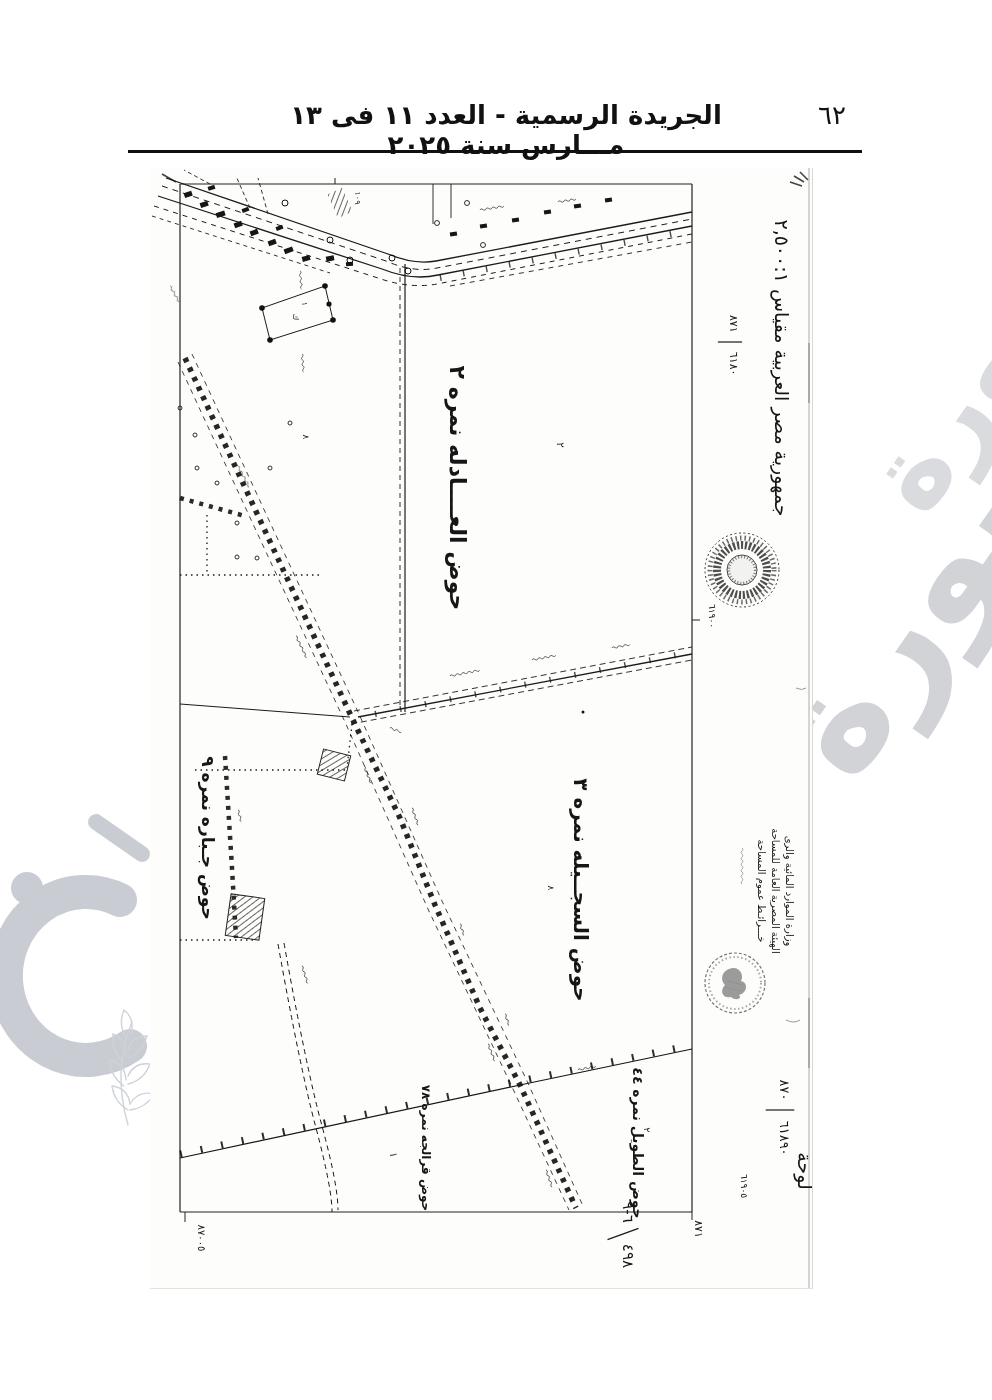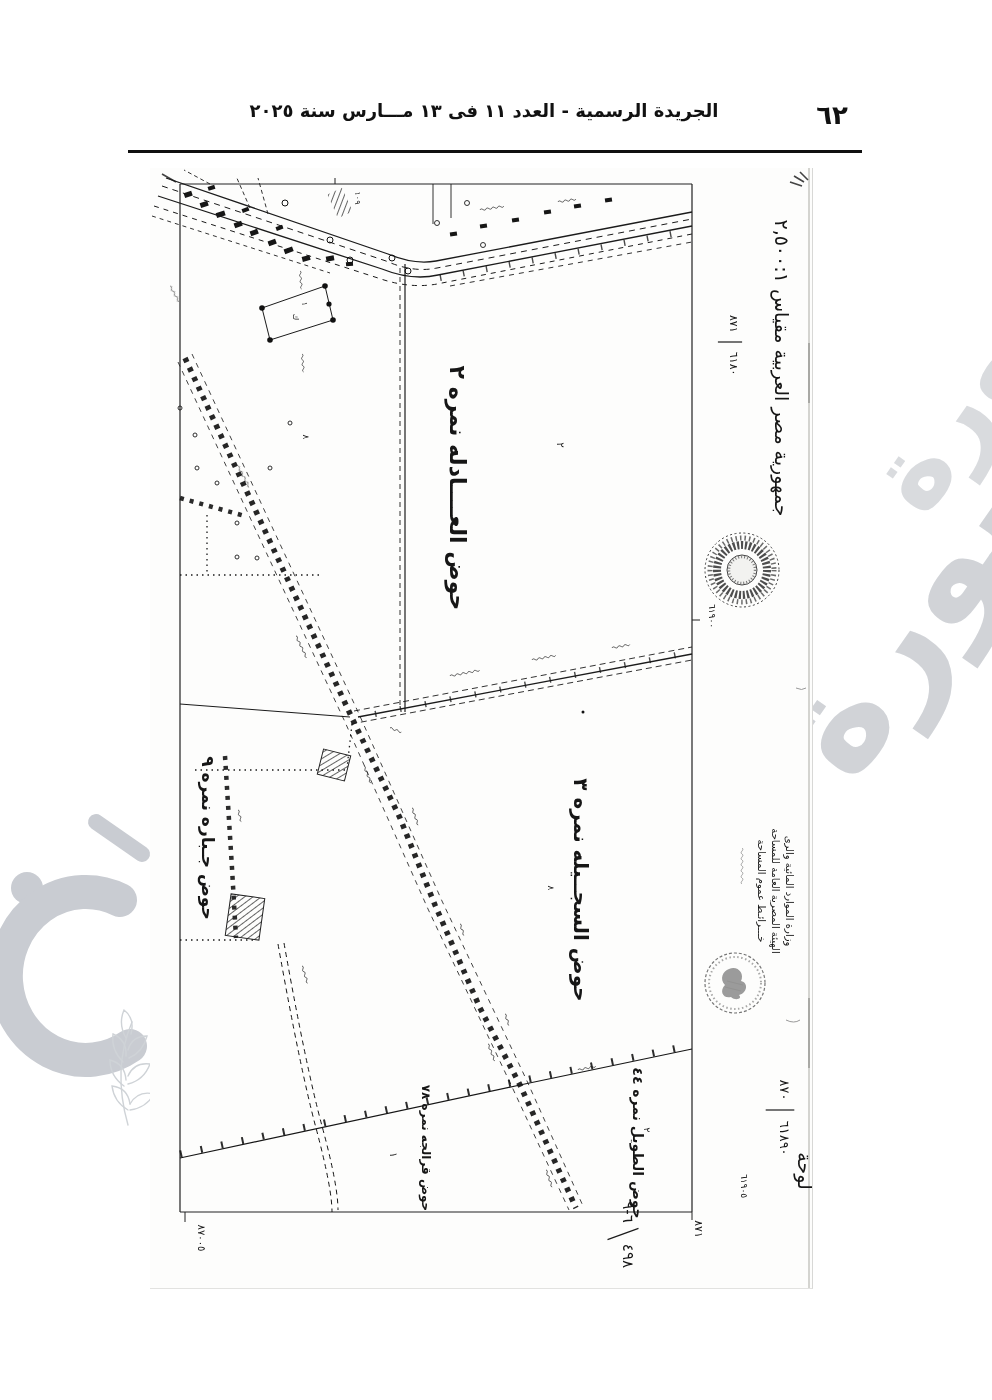--- a/index.html
+++ b/index.html
@@ -1,21 +1,21 @@
 <!DOCTYPE html>
 <html lang="ar"><head>
 <meta charset="utf-8">
 <style>
   html,body{margin:0;padding:0;background:#ffffff;}
   .page{position:relative;width:992px;height:1400px;background:#ffffff;overflow:hidden;
         font-family:"DejaVu Sans","Liberation Sans",sans-serif;}
-  .hdr-title{position:absolute;left:244px;top:100px;width:480px;text-align:center;direction:rtl;
-        font-size:18px;font-weight:bold;color:#111;}
+  .hdr-title{position:absolute;left:266px;top:100px;width:480px;text-align:center;direction:rtl;
+        font-size:26px;font-weight:bold;color:#111;}
   .hdr-page{position:absolute;left:802px;top:100px;width:60px;text-align:center;
-        font-size:26px;font-weight:bold;color:#111;}
+        font-size:26px;font-weight:normal;color:#111;}
   .hdr-rule{position:absolute;left:128px;top:150px;width:734px;height:3px;background:#101010;}
   .sheet{position:absolute;left:150px;top:168px;width:662px;height:1120px;background:#fdfdfc;
         border-right:1px solid #d8d8d6;border-bottom:1px solid #e2e2e0;}
   svg text{font-family:"DejaVu Sans","Liberation Sans",sans-serif;}
   .wm-word{position:absolute;color:#c9ccd1;font-weight:bold;direction:rtl;opacity:.85;
         font-family:"DejaVu Sans","Liberation Sans",sans-serif;pointer-events:none;}
   .wm1{left:790px;top:640px;width:420px;font-size:150px;transform:rotate(-55deg);transform-origin:40px 90px;}
   .wm2{left:878px;top:408px;width:300px;font-size:110px;transform:rotate(-55deg);transform-origin:30px 60px;opacity:.7;}
   .wm-svg{position:absolute;left:0;top:780px;pointer-events:none;}
 </style>

